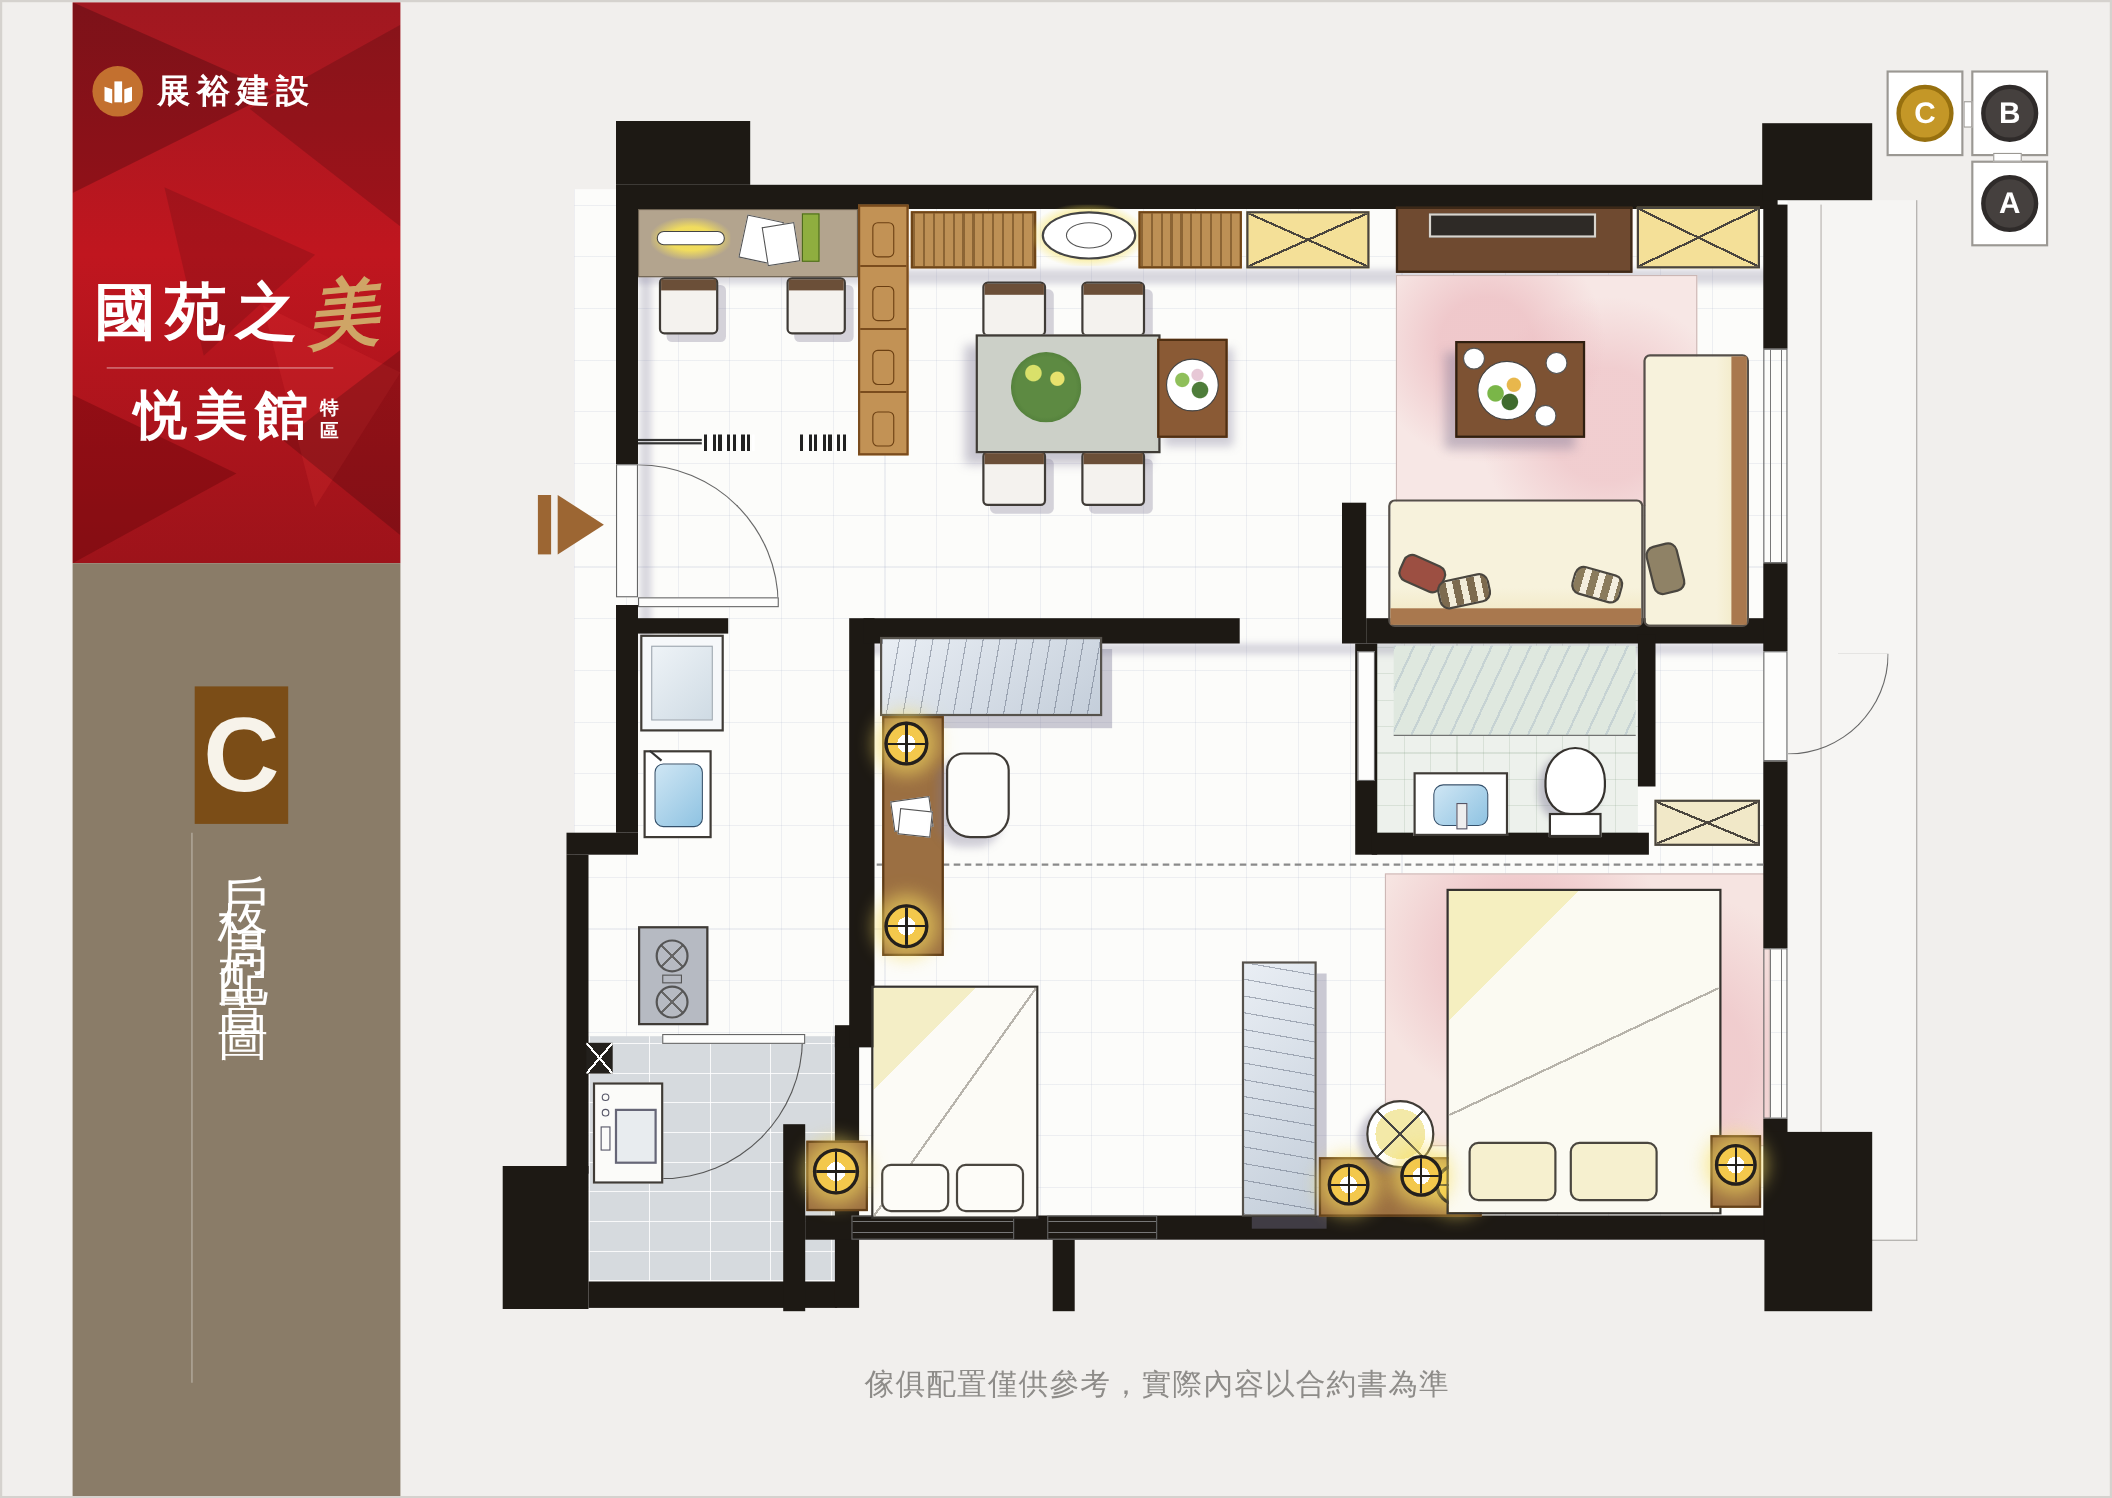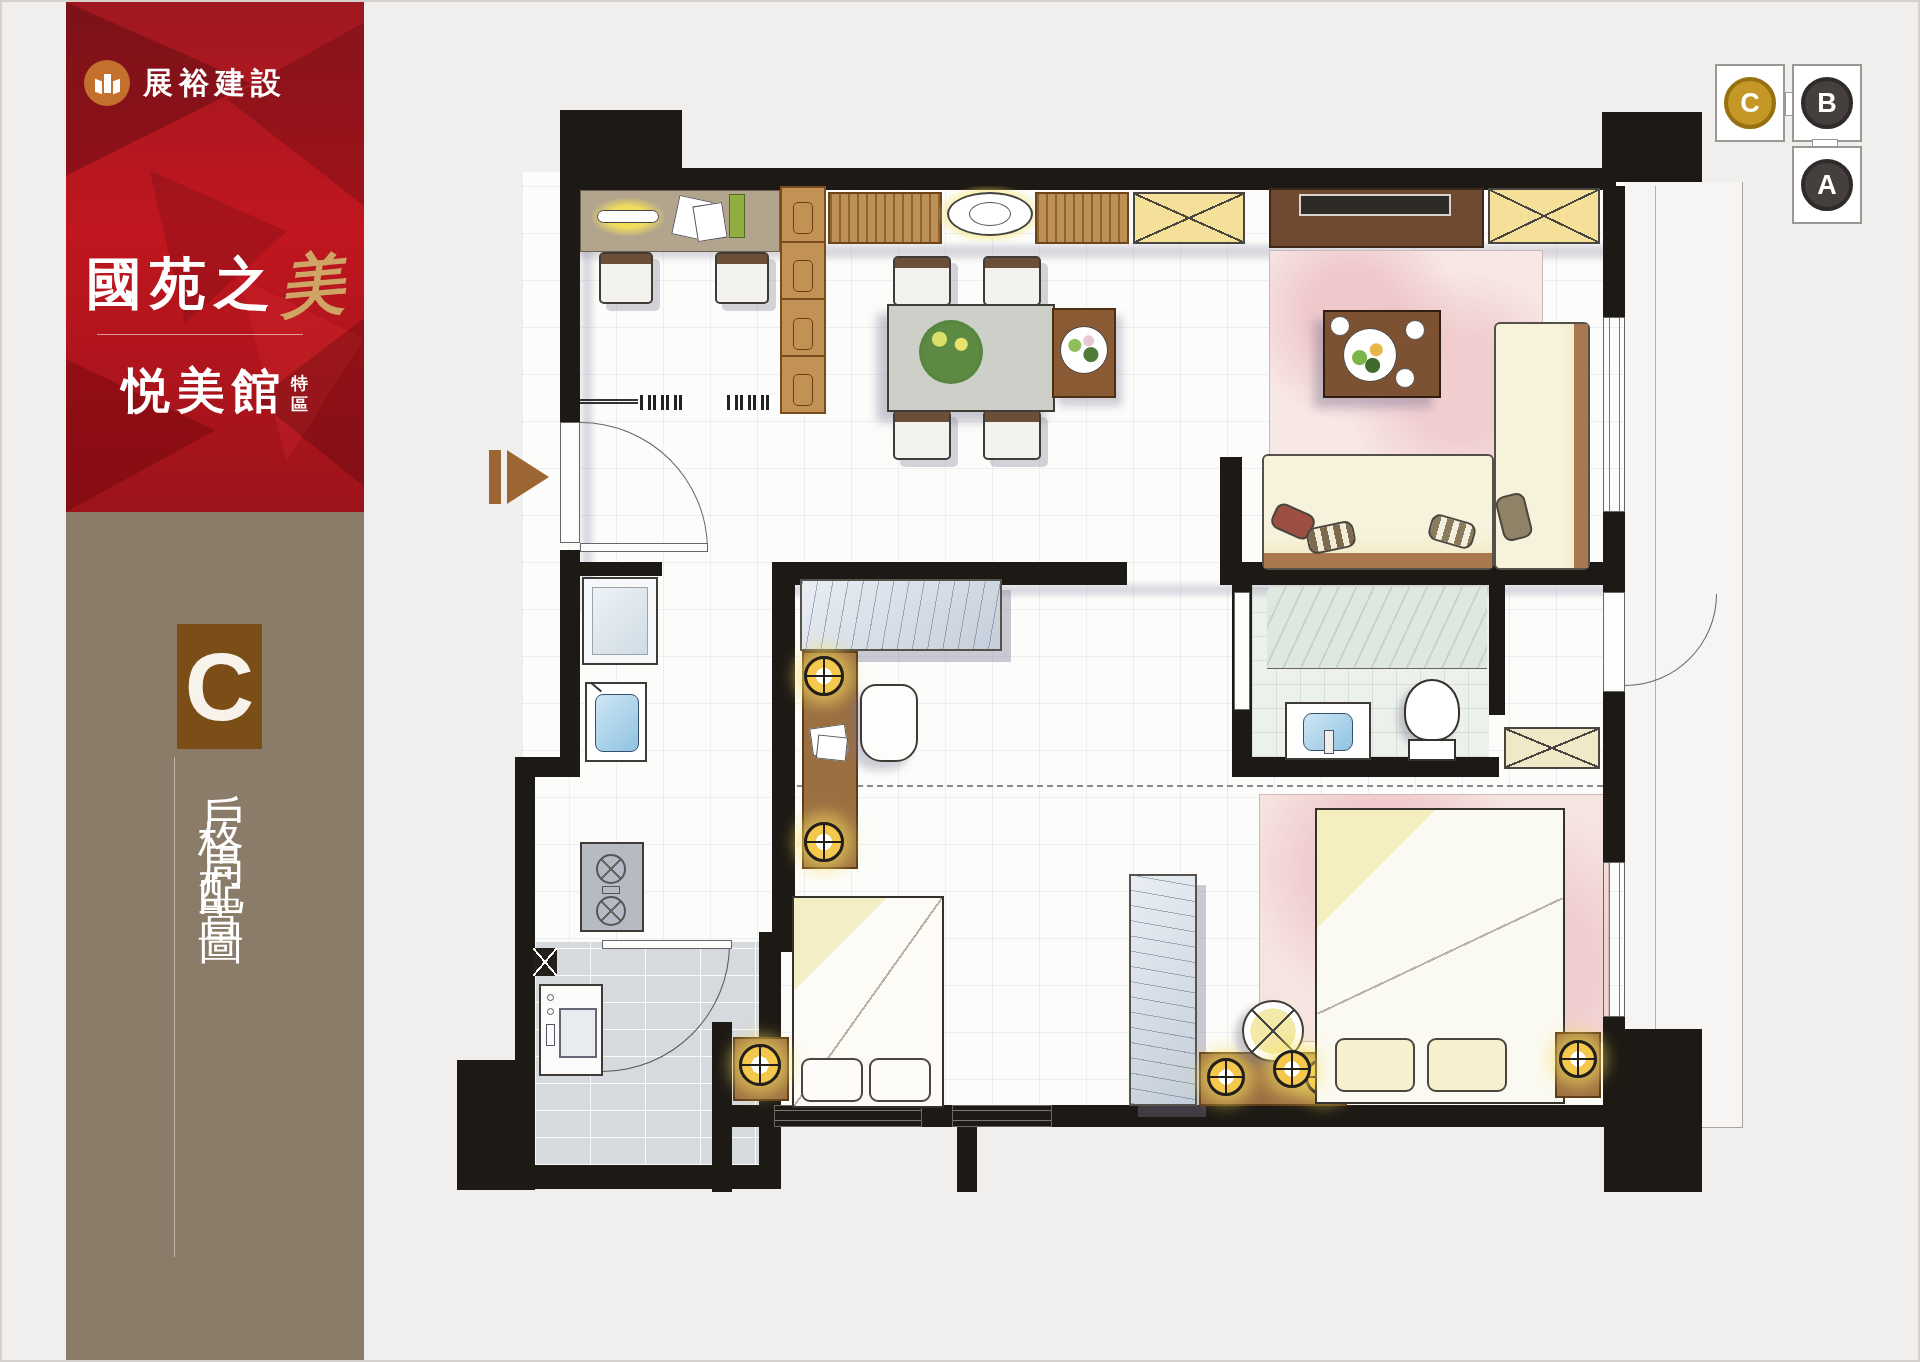--- a/index.html
+++ b/index.html
@@ -19,21 +19,21 @@
   #logo-row{left:18px;top:58px;display:flex;align-items:center;gap:13px;}
   #logo-circle{width:46px;height:46px;border-radius:50%;background:#c3702f;display:flex;align-items:flex-end;justify-content:center;gap:2px;padding-bottom:13px;box-sizing:border-box;}
   #logo-circle i{display:block;width:7px;background:#fff;}
   #logo-circle i.b1{height:13px;transform:skewY(18deg);}
   #logo-circle i.b2{height:19px;}
   #logo-circle i.b3{height:13px;transform:skewY(-18deg);}
   #company{color:#fff;font-size:30px;font-weight:bold;letter-spacing:6px;}
   #title-row{left:0;top:234px;width:298px;text-align:center;color:#fff;font-family:"Liberation Serif","DejaVu Serif",serif;font-weight:600;font-size:56px;letter-spacing:8px;white-space:nowrap;}
   #title-accent{display:inline-block;color:#cfa566;font-size:66px;font-style:italic;transform:rotate(-5deg) translateY(5px);letter-spacing:0;}
   #divider{left:31px;top:332px;width:206px;height:1px;background:rgba(255,255,255,.55);}
-  #subtitle-row{left:0;top:344px;width:298px;display:flex;align-items:flex-end;justify-content:center;color:#fff;margin-top:13px;}
+  #subtitle-row{left:0;top:344px;width:298px;display:flex;align-items:flex-end;justify-content:center;color:#fff;}
   #subtitle-name{font-family:"Liberation Serif","DejaVu Serif",serif;font-weight:600;font-size:48px;letter-spacing:7px;}
   #subtitle-tag{font-size:17px;line-height:1.2;margin:0 0 8px 4px;font-weight:600;}
   #unit-box{left:111px;top:112px;width:85px;height:125px;background:#7b4d17;display:flex;align-items:center;justify-content:center;}
   #unit-letter{color:#f7f3ea;font-size:96px;font-weight:bold;}
   #caption-col{left:108px;top:245px;height:500px;border-left:1px solid rgba(255,255,255,.45);padding-left:16px;}
   #caption-text{writing-mode:vertical-rl;text-orientation:upright;color:#fff;font-size:46px;letter-spacing:26px;font-weight:500;}
   
   .kp-box{position:absolute;background:#fff;border:2px solid #9b9893;box-sizing:border-box;display:flex;align-items:center;justify-content:center;}
   .kp-circle{width:44px;height:44px;border-radius:50%;display:flex;align-items:center;justify-content:center;color:#fff;font-weight:bold;font-size:27px;}
   .kp-gold{background:#c49727;border:4px solid #97700f;}
@@ -317,14 +317,15 @@
     <div class="abs" style="left:888px;top:726px;width:250px;height:296px;background:linear-gradient(135deg,#f5efc0 0 22%,#fbfaf2 22%);border:2px solid #35322e;box-sizing:border-box;">
       <div style="position:absolute;left:0;top:30%;width:100%;height:40%;background:linear-gradient(to bottom right,transparent calc(50% - 1px),#9a958c calc(50% - 1px) calc(50% + 1px),transparent 0);opacity:.7;"></div>
     </div>
     <div class="pillow" style="left:908px;top:956px;width:80px;height:54px;background:#f6f0cf;"></div>
     <div class="pillow" style="left:1000px;top:956px;width:80px;height:54px;background:#f6f0cf;"></div>
     <div class="lamp" style="left:846px;top:968px;width:38px;height:38px;"></div>
     <div class="abs" style="left:1128px;top:950px;width:46px;height:66px;background:#9b6f42;border:2px solid #5d3a17;box-sizing:border-box;"></div>
     <div class="lamp" style="left:1132px;top:958px;width:38px;height:38px;"></div>
   </div>
 
+  <div id="disclaimer" class="abs">傢俱配置僅供參考，實際內容以合約書為準</div>
 
 </div>
 
 </body></html>

